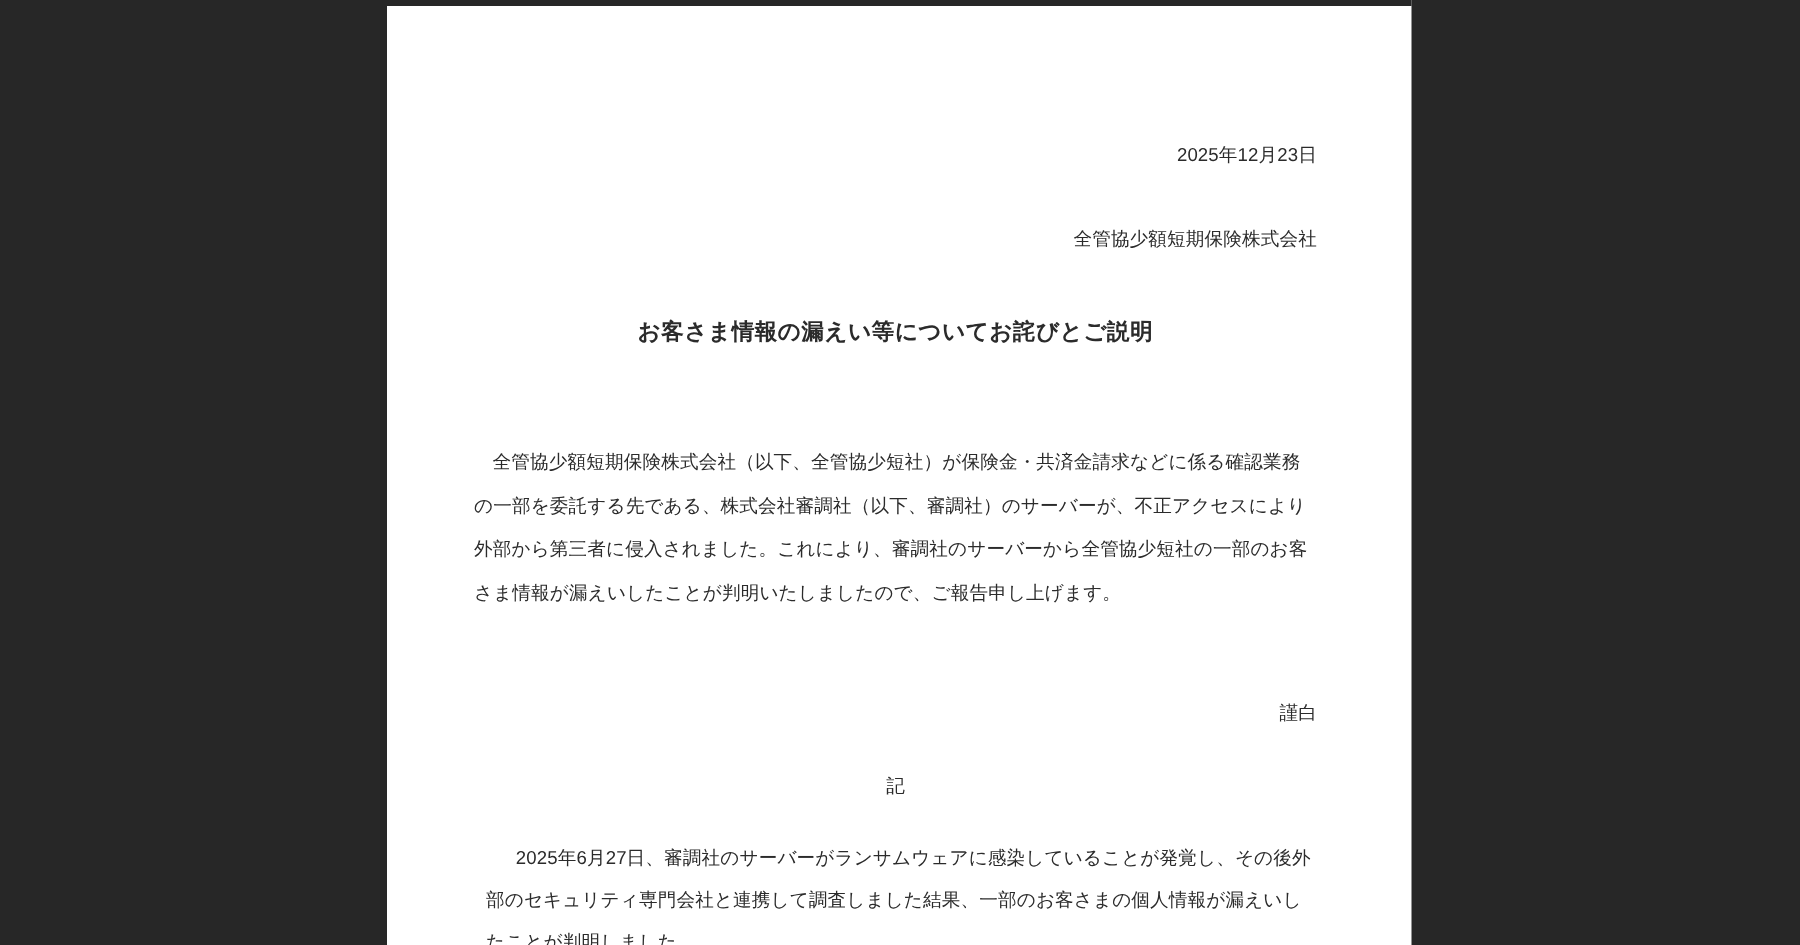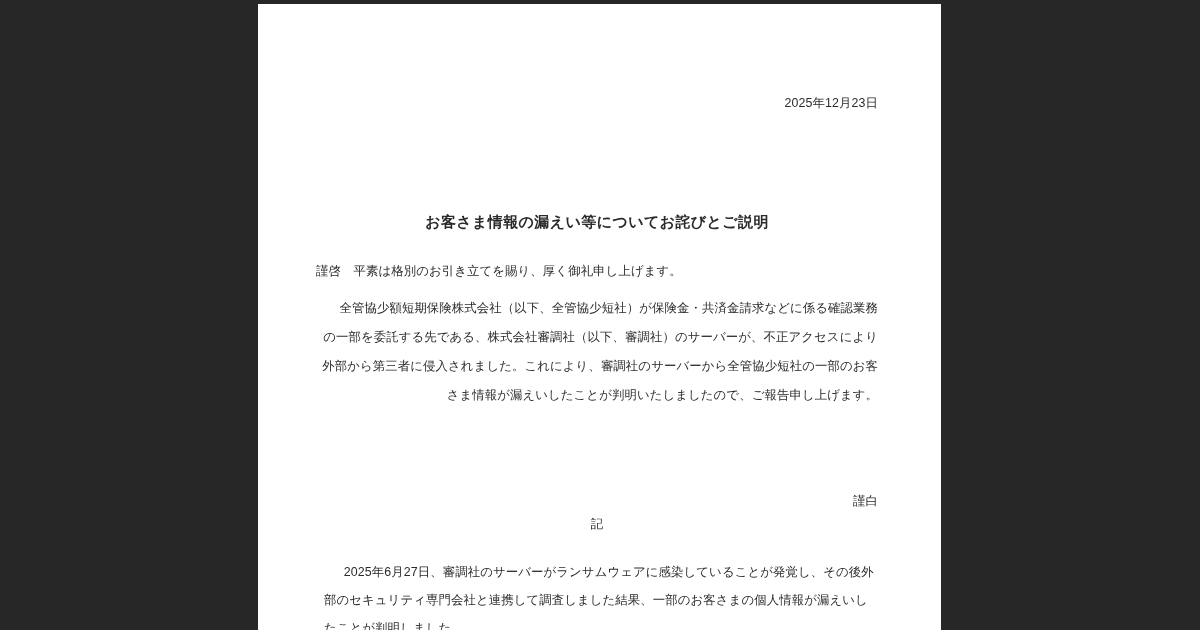--- a/index.html
+++ b/index.html
@@ -80,26 +80,25 @@
   }
 
   .greeting     { top: 257px; }
 
   .para {
     line-height: 29px;
   }
   .para p {
     margin: 0;
     text-indent: 1em;
-    text-align: right;
   }
   .para-body    { top: 294px; }
   .para-apology { top: 409px; }
 
-  .closing      { top: 487px; }
+  .closing      { top: 461px; }
   .ki           { top: 510px; }
 
   .section-list {
     top: 558px;
     margin: 0;
     padding: 0;
     list-style: none;
   }
   .section-item-heading {
     margin: 0;
@@ -122,24 +121,24 @@
 
 <div id="viewer">
 
   <div id="page-top-strip"></div>
 
   <div id="page">
 
     <div class="col doc-text right-align date-line">2025年12月23日</div>
 
 
+    <div class="col doc-text right-align sender">全管協少額短期保険株式会社</div>
 
     <div class="col doc-text doc-title">お客さま情報の漏えい等についてお詫びとご説明</div>
 
-    <div class="col doc-text greeting">謹啓　平素は格別のお引き立てを賜り、厚く御礼申し上げます。</div>
 
     <div class="col doc-text para para-body">
       <p>全管協少額短期保険株式会社（以下、全管協少短社）が保険金・共済金請求などに係る確認業務の一部を委託する先である、株式会社審調社（以下、審調社）のサーバーが、不正アクセスにより外部から第三者に侵入されました。これにより、審調社のサーバーから全管協少短社の一部のお客さま情報が漏えいしたことが判明いたしましたので、ご報告申し上げます。</p>
     </div>
 
 
     <div class="col doc-text right-align closing">謹白</div>
 
     <div class="col doc-text center-align ki">記</div>
 

